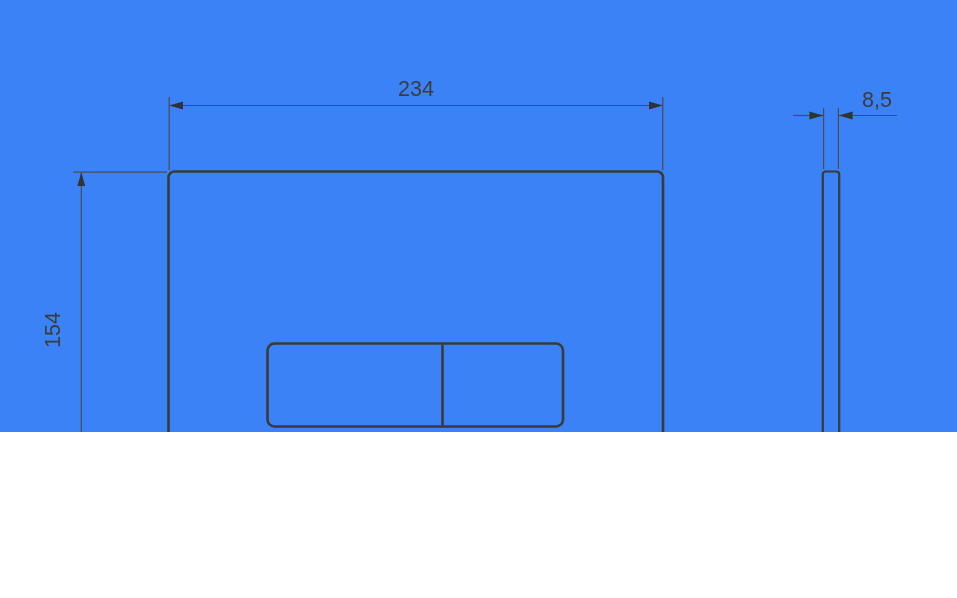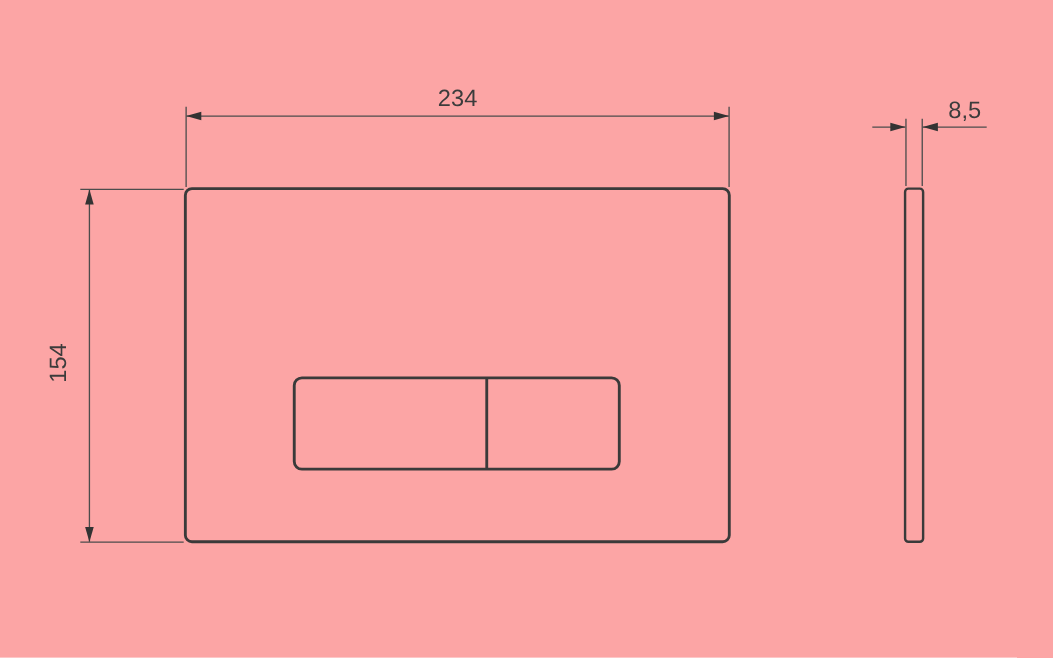--- a/index.html
+++ b/index.html
@@ -3,22 +3,22 @@
 <meta charset="utf-8">
 <style>
   html, body {
     margin: 0;
     padding: 0;
     background: #ffffff;
   }
   .canvas {
     position: relative;
     width: 957px;
-    height: 598px;
-    background: #fca5a5;
+    height: 432px;
+    background: #3b82f6;
     overflow: hidden;
     font-family: "Liberation Sans", sans-serif;
   }
   svg { display: block; }
   .dim-text {
     font-family: "Liberation Sans", "DejaVu Sans", sans-serif;
     font-size: 21.5px;
     font-weight: 400;
   }
 </style>

